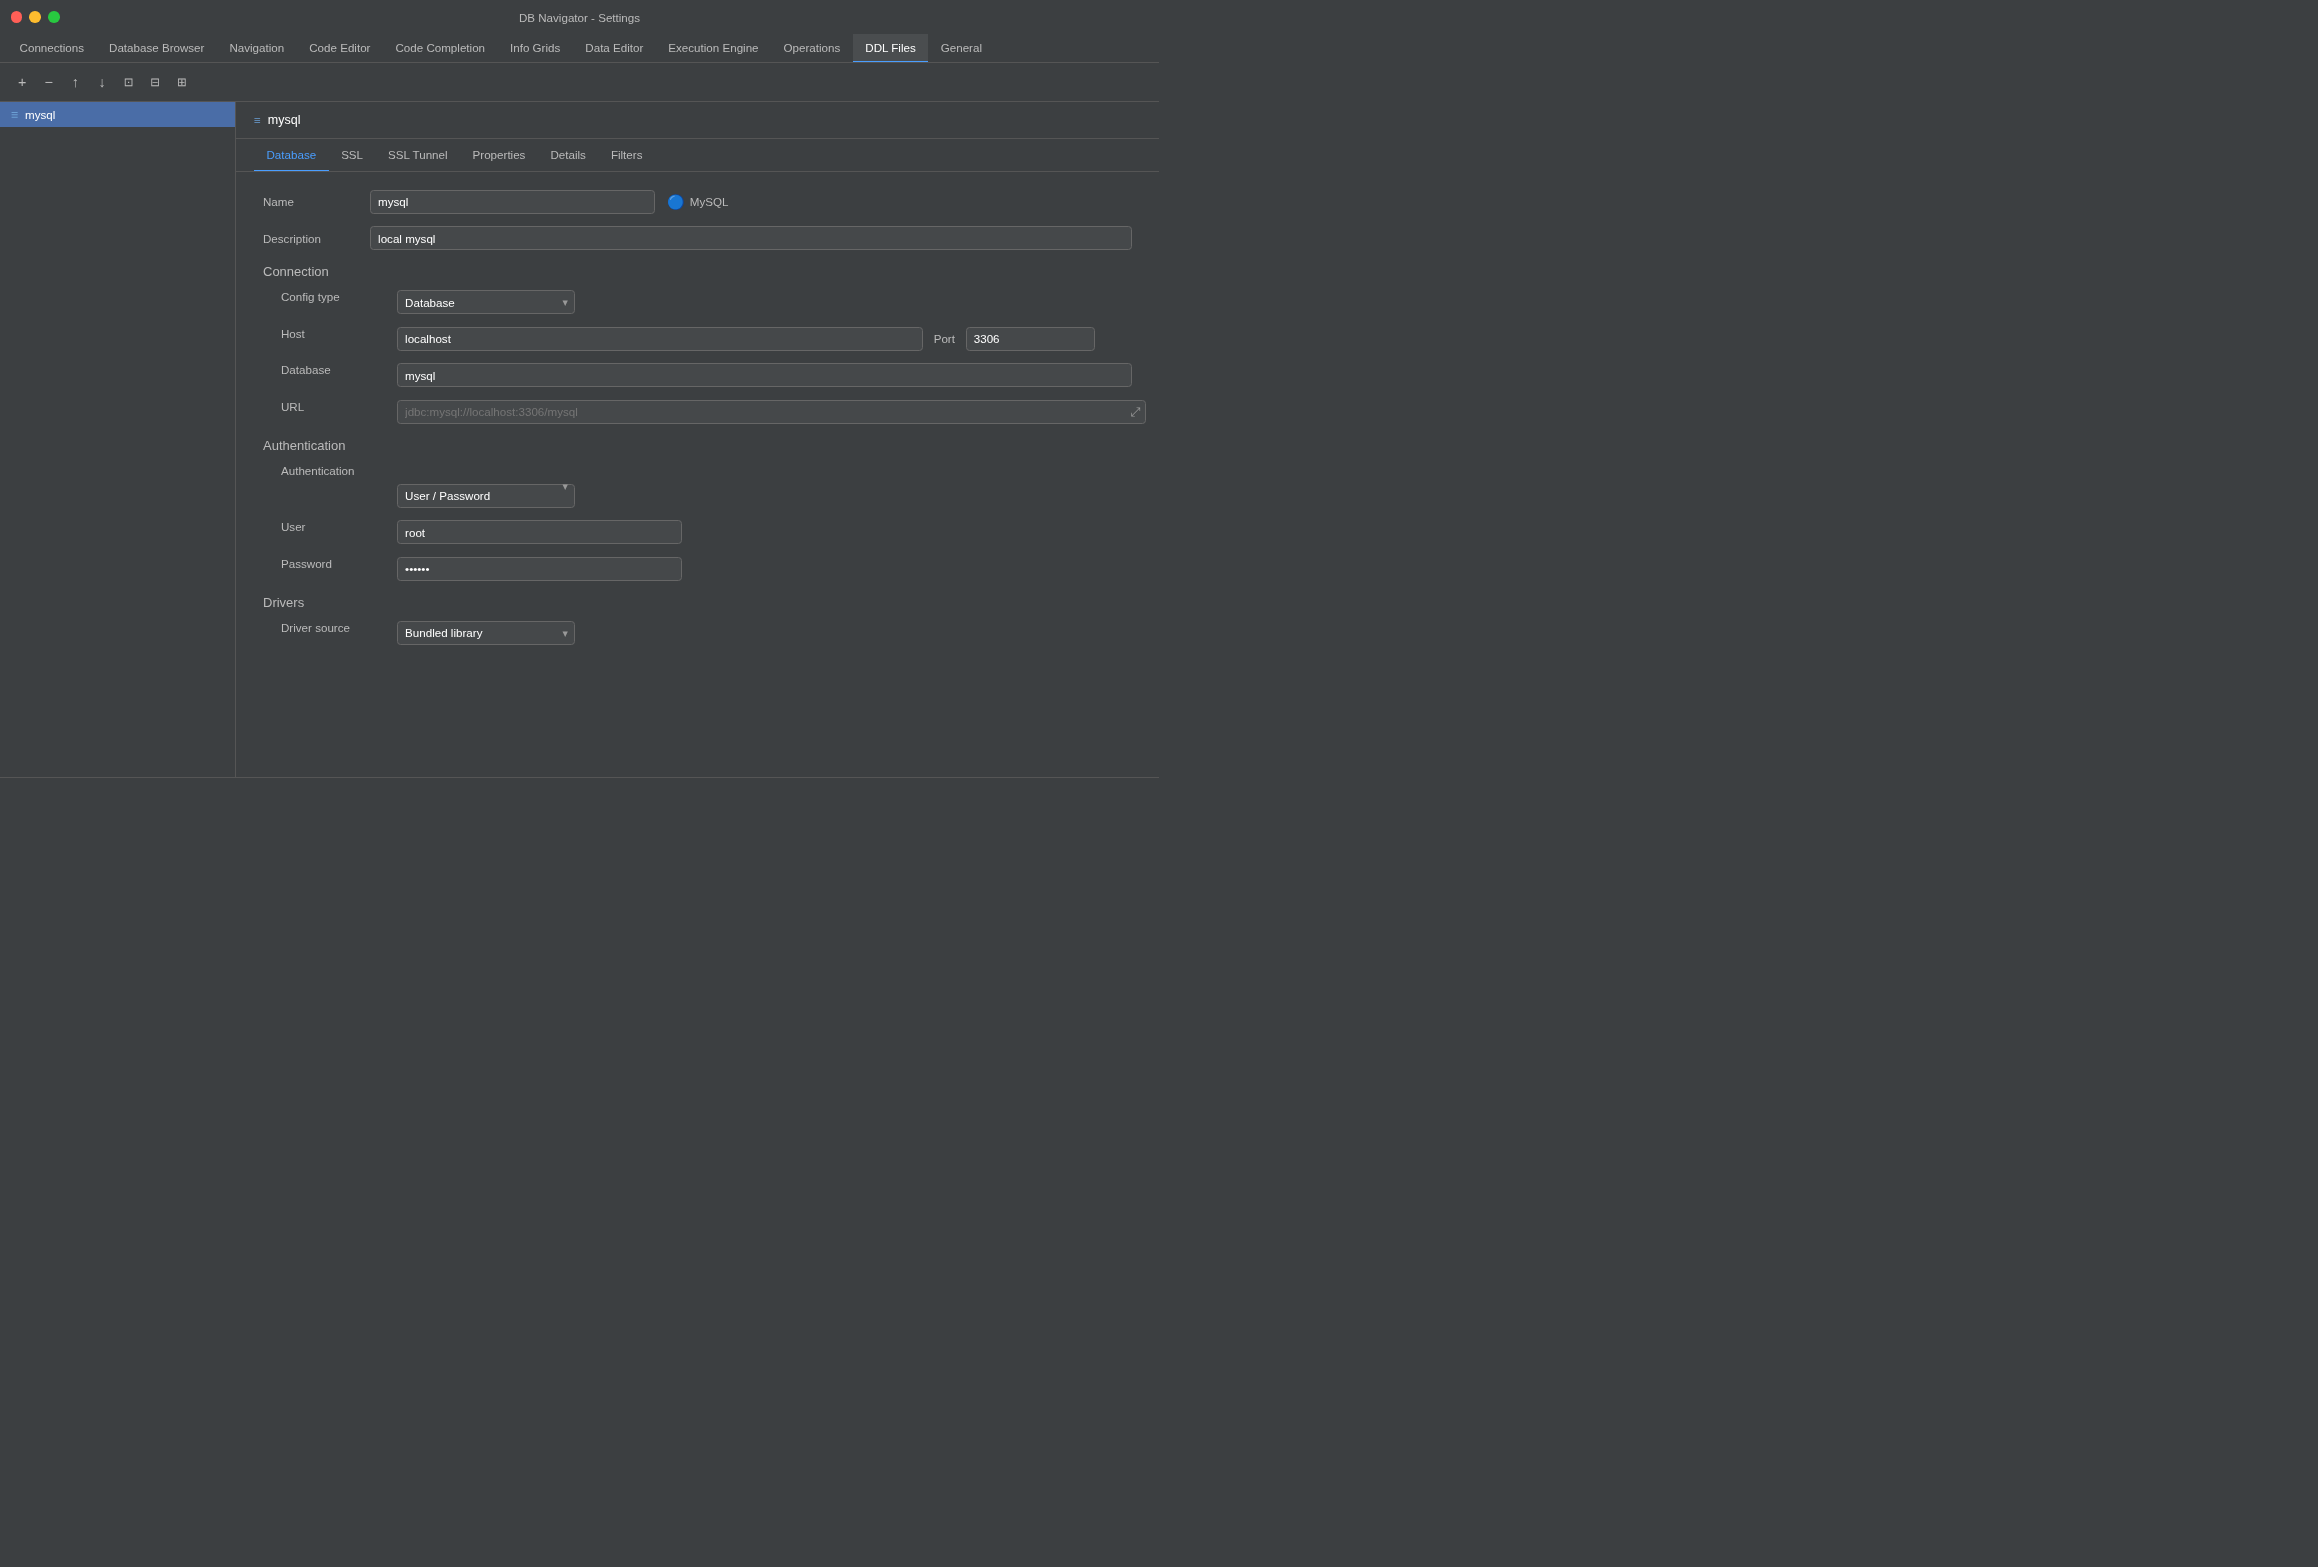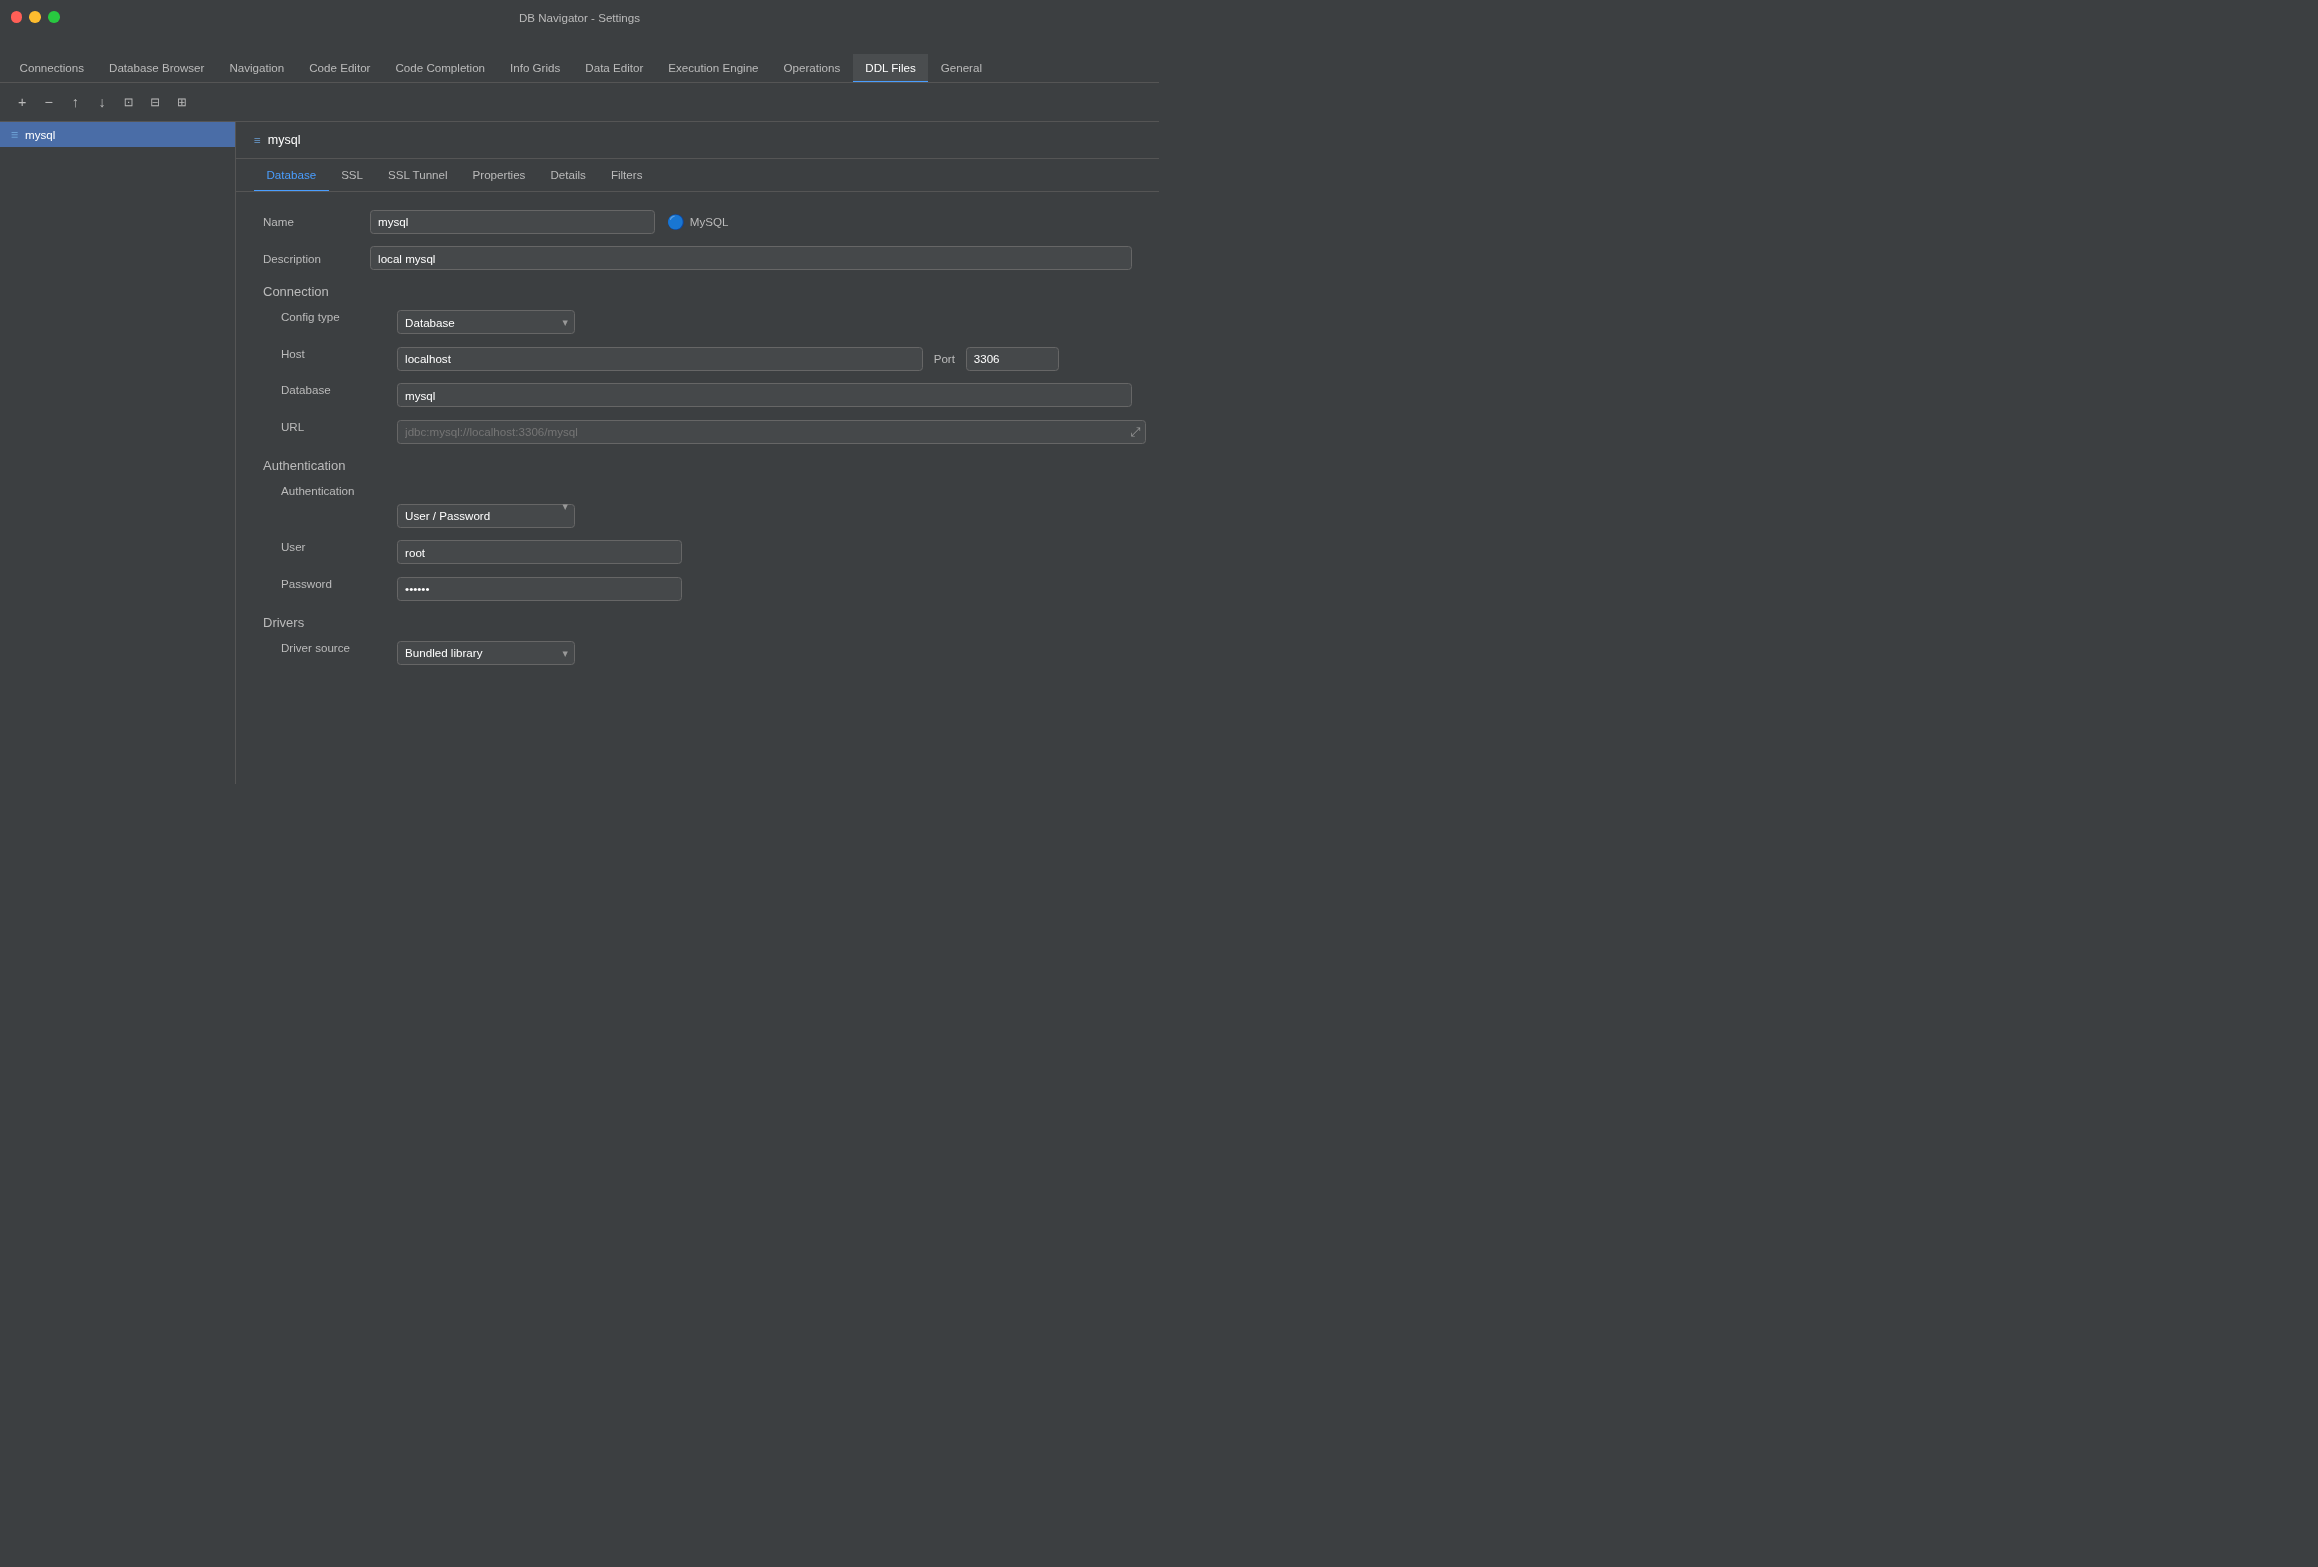--- a/index.html
+++ b/index.html
@@ -43,21 +43,20 @@
       font-size: 11.6px;
       color: #bbbbbb;
     }
 
     
     .top-tabs {
       display: flex;
       background: #3c3f41;
       border-bottom: 0.9px solid #555;
       padding: 0 7.1px;
-      margin-top: 20px;
     }
     .top-tab {
       padding: 7.1px 12.5px;
       cursor: pointer;
       color: #bbbbbb;
       font-size: 11.6px;
       border-bottom: 1.8px solid transparent;
       white-space: nowrap;
     }
     .top-tab.active {
@@ -250,21 +249,21 @@
       font-size: 12.5px;
     }
 
     .host-port-row {
       display: flex;
       align-items: center;
       gap: 10.7px;
     }
     .host-input { flex: 1; max-width: 580px; }
     .port-label { color: #bbbbbb; font-size: 11.6px; }
-    .port-input { width: 93px; }
+    .port-input { width: 129px; }
 
     
     .mysql-badge {
       display: flex;
       align-items: center;
       gap: 4.5px;
       color: #bbbbbb;
       margin-left: 12.5px;
     }
 

